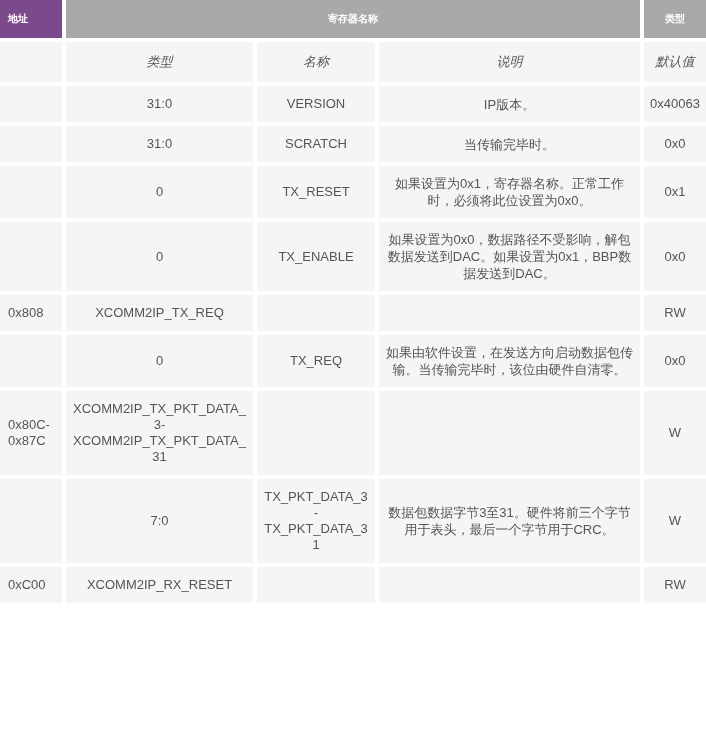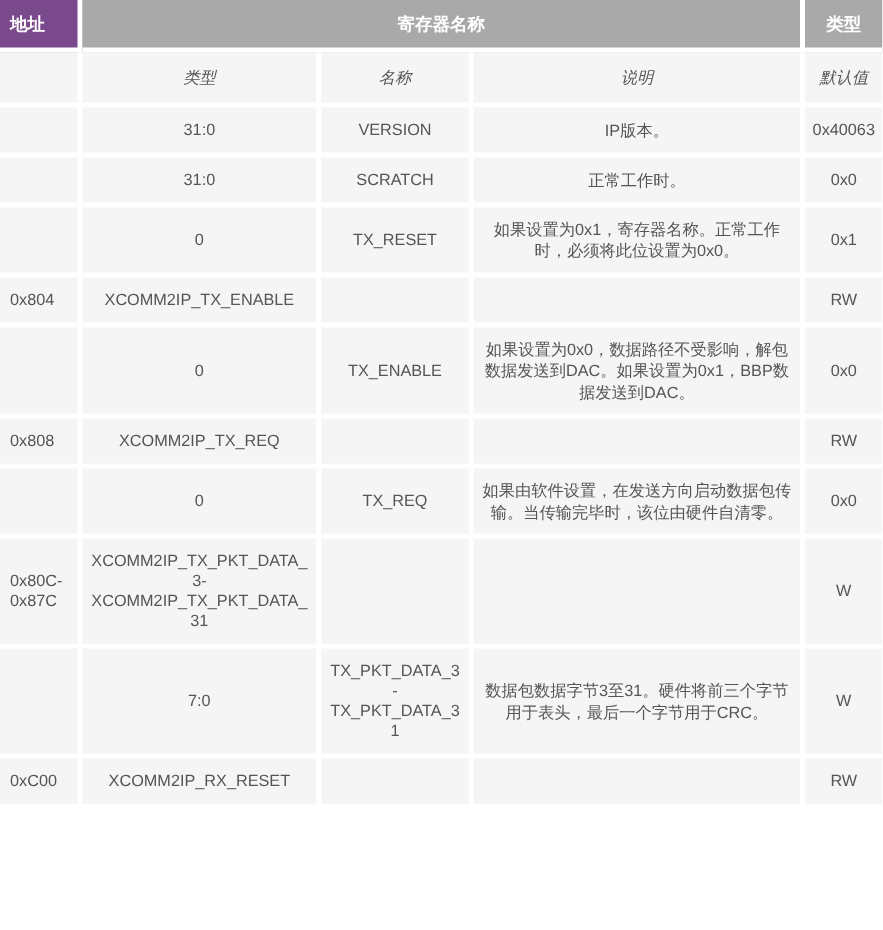--- a/index.html
+++ b/index.html
@@ -24,21 +24,21 @@
     border-right:4px solid var(--gap);
     border-bottom:4px solid var(--gap);
     font-size:13px;line-height:16px;color:var(--textcol);
     text-align:center;vertical-align:middle;
     padding:10px 6px;
     word-wrap:break-word;overflow-wrap:break-word;
   }
   td:last-child,th:last-child{border-right:0;}
   
   thead tr.mainhead th{
-    color:#ffffff;font-weight:bold;font-size:14px;
+    color:#ffffff;font-weight:bold;font-size:10px;
     padding:11px 6px;
     margin-left:30px;
   }
   thead tr.mainhead th.addr-h{
     background:var(--accent);
     text-align:left;padding-left:8px;
   }
   thead tr.mainhead th.reg-h,
   thead tr.mainhead th.type-h{
     background:var(--headgray);
@@ -85,36 +85,29 @@
           <td class="addr-cell"></td>
           <td>31:0</td>
           <td>VERSION</td>
           <td class="desc-cell">IP版本。</td>
           <td>0x40063</td>
         </tr>
         <tr>
           <td class="addr-cell"></td>
           <td>31:0</td>
           <td>SCRATCH</td>
-          <td class="desc-cell">正常工作时。</td>
+          <td class="desc-cell">当传输完毕时。</td>
           <td>0x0</td>
         </tr>
         <tr>
           <td class="addr-cell"></td>
           <td>0</td>
           <td>TX_RESET</td>
           <td class="desc-cell">如果设置为0x1，寄存器名称。正常工作时，必须将此位设置为0x0。</td>
           <td>0x1</td>
-        </tr>
-        <tr>
-          <td class="addr-cell">0x804</td>
-          <td>XCOMM2IP_TX_ENABLE</td>
-          <td></td>
-          <td class="desc-cell"></td>
-          <td>RW</td>
         </tr>
         <tr>
           <td class="addr-cell"></td>
           <td>0</td>
           <td>TX_ENABLE</td>
           <td class="desc-cell">如果设置为0x0，数据路径不受影响，解包数据发送到DAC。如果设置为0x1，BBP数据发送到DAC。</td>
           <td>0x0</td>
         </tr>
         <tr>
           <td class="addr-cell">0x808</td>

